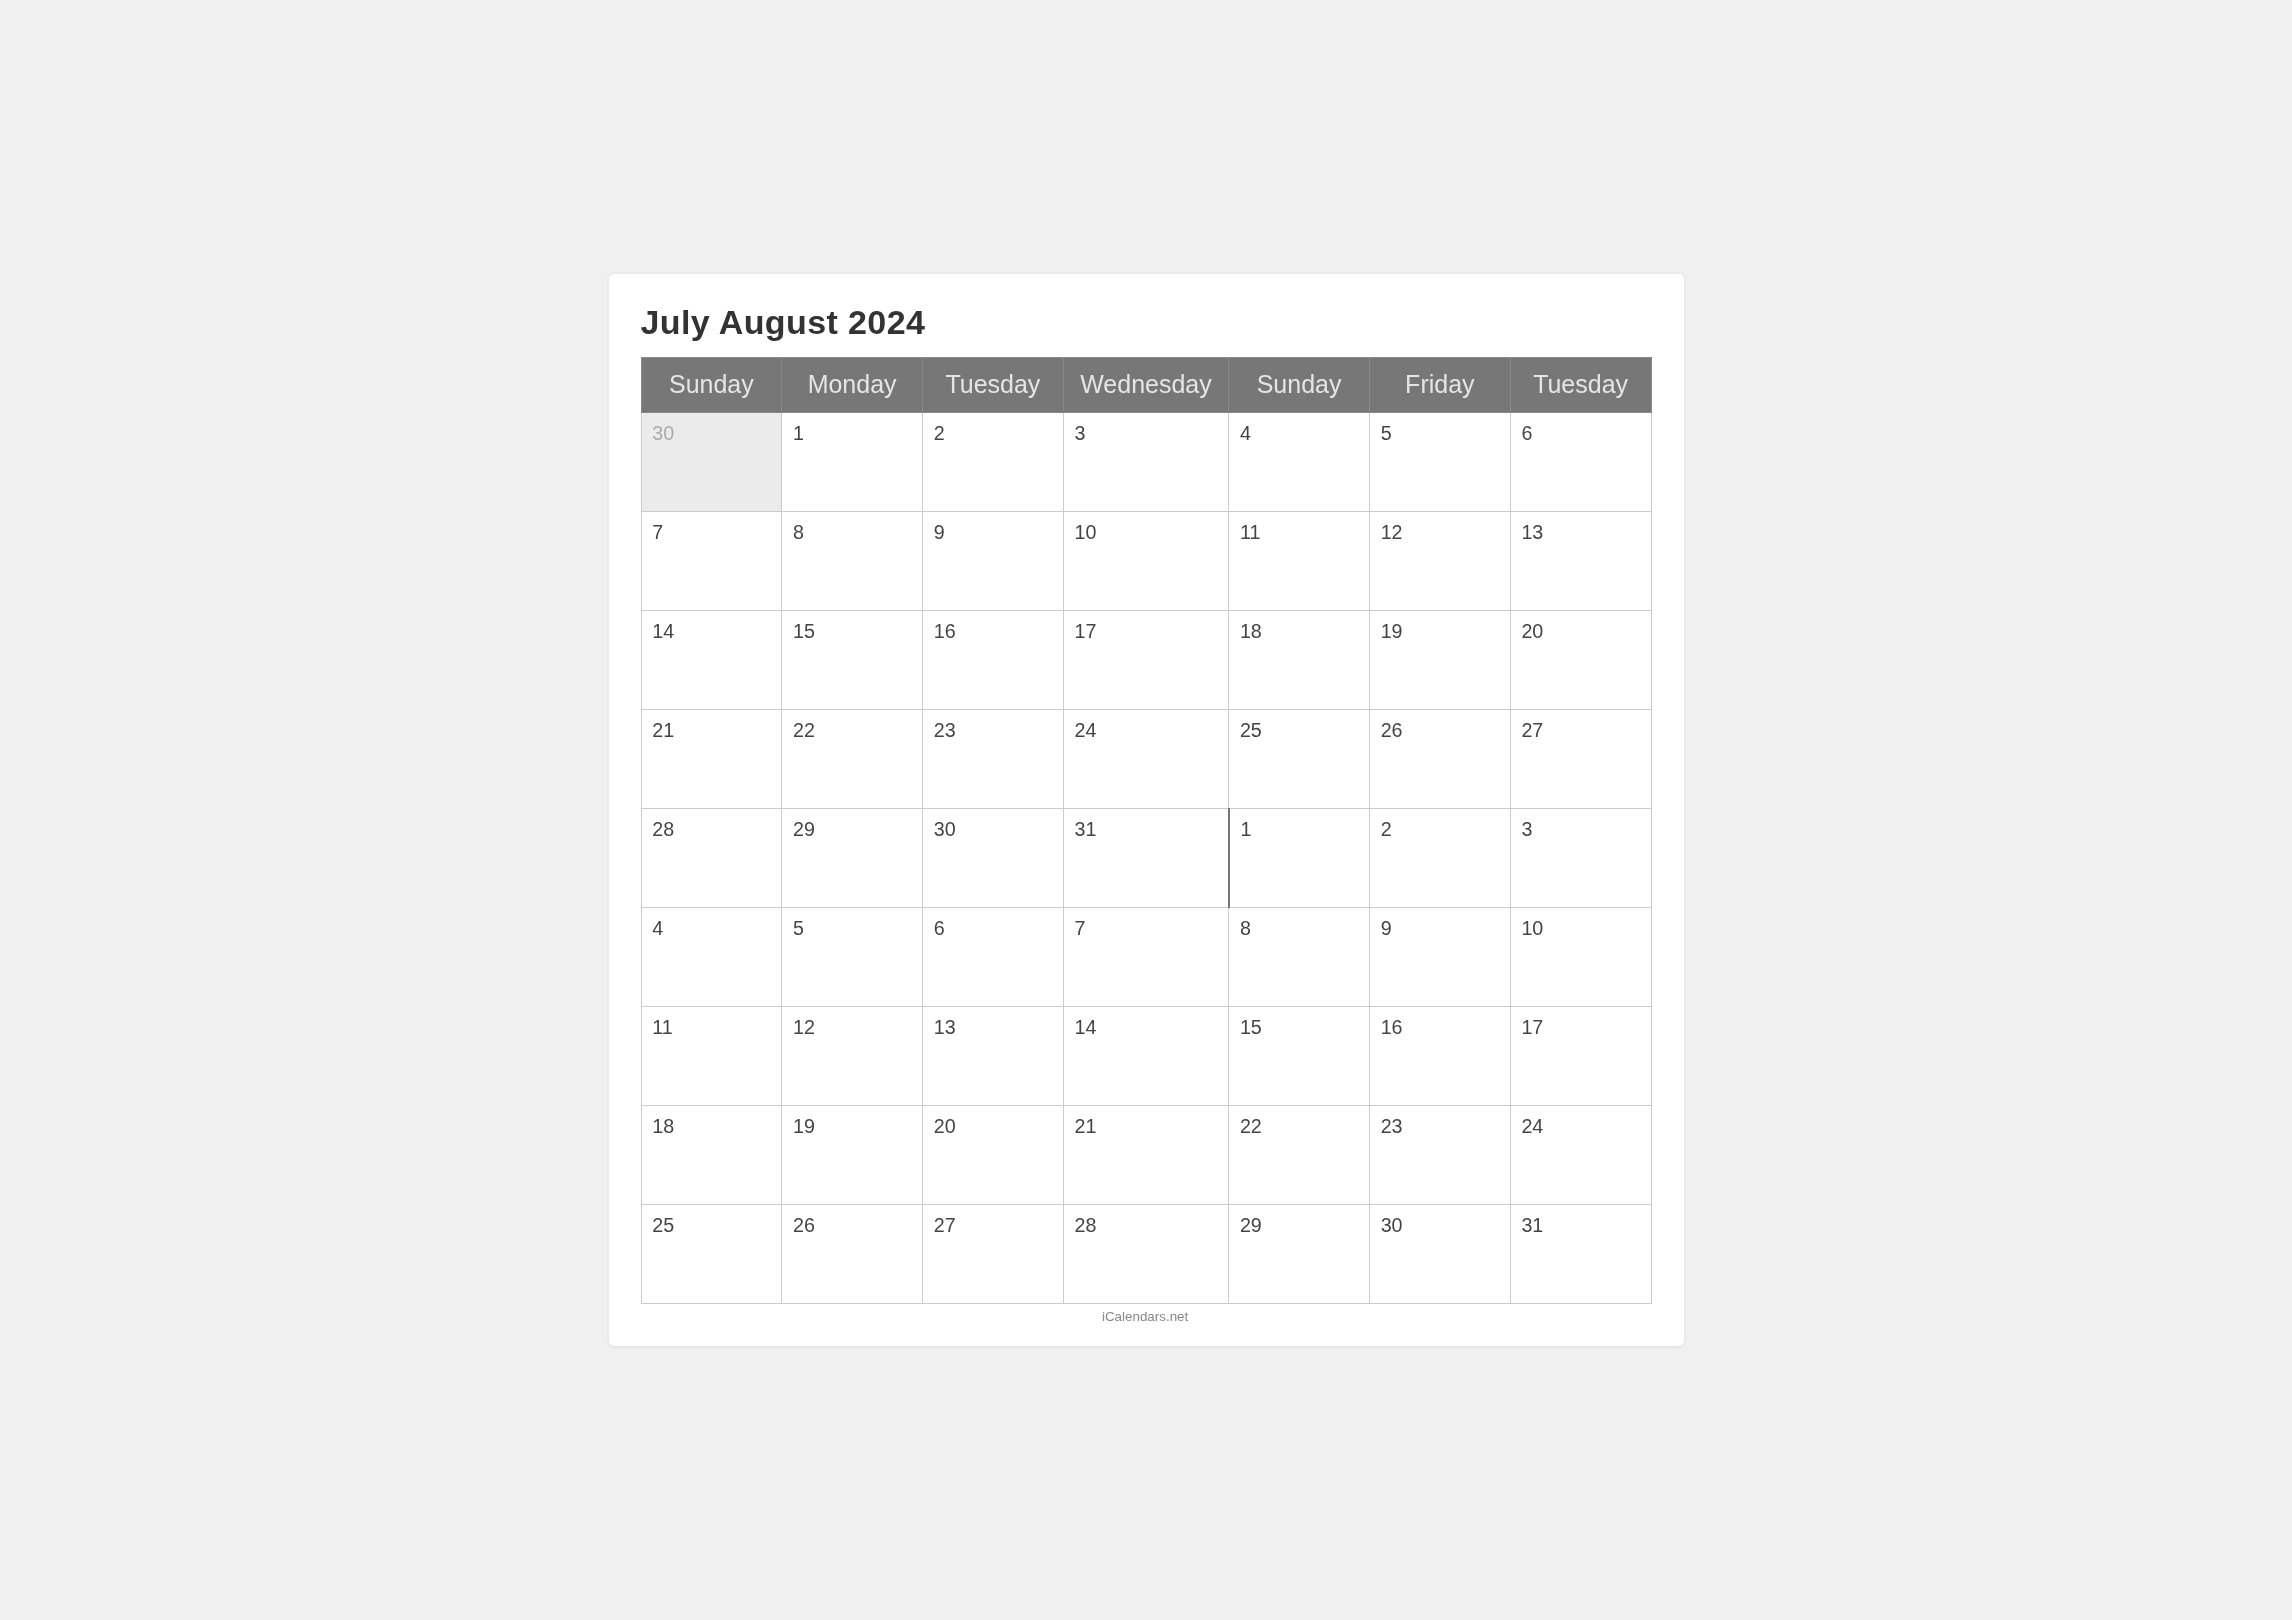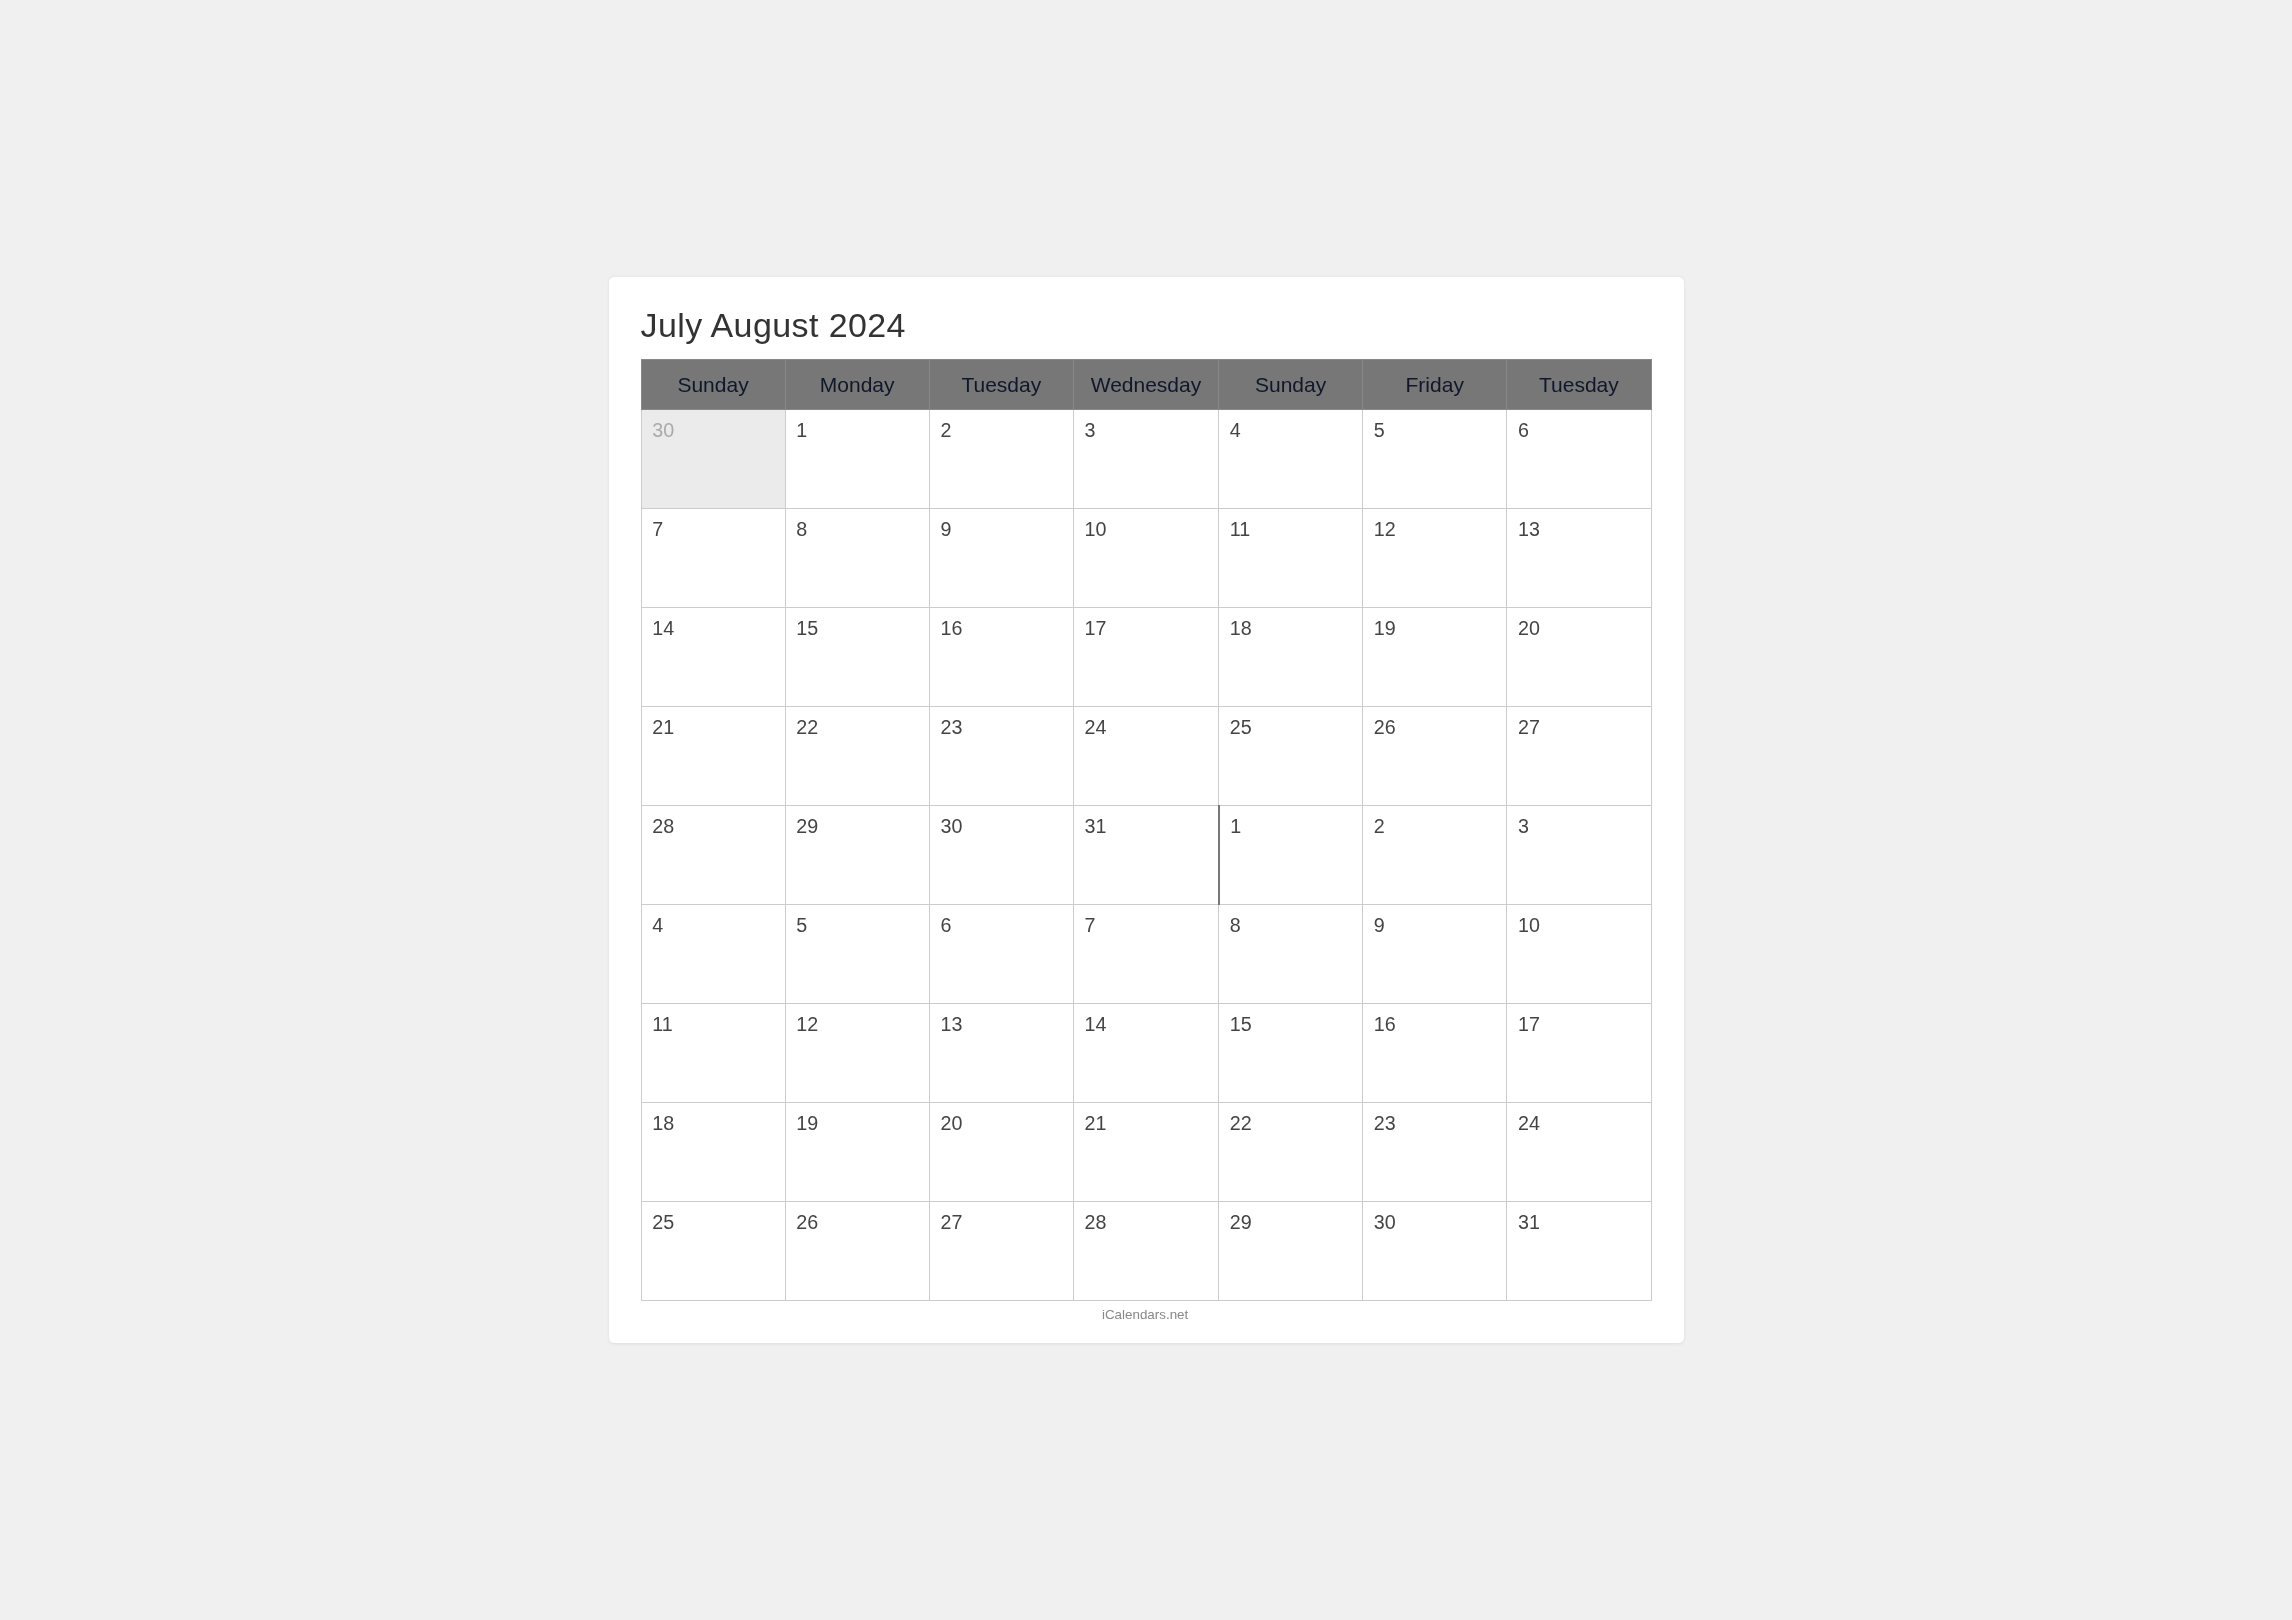--- a/index.html
+++ b/index.html
@@ -21,36 +21,36 @@
       background: #ffffff;
       padding: 29px 32px 21.5px 32px;
       border-radius: 5.4px;
       box-shadow: 0 0.9px 3.6px rgba(0,0,0,0.08);
       width: 1075px;
       max-width: 98vw;
     }
 
     .calendar-title {
       font-size: 34px;
-      font-weight: 400;
+      font-weight: 700;
       color: #333333;
       margin-bottom: 14.3px;
       letter-spacing: 0.4px;
     }
 
     .calendar-table {
       width: 100%;
       border-collapse: collapse;
       border: 1.3px solid #aaaaaa;
     }
 
     .calendar-table thead tr th {
       background: #777777;
-      color: #0f172a;
-      font-size: 21px;
+      color: #e5e5e5;
+      font-size: 25px;
       font-weight: 400;
       text-align: center;
       padding: 12.5px 7.2px;
       border: 0.9px solid #888888;
     }
 
     .calendar-table tbody tr td {
       vertical-align: top;
       border: 0.9px solid #cccccc;
       height: 99px;

